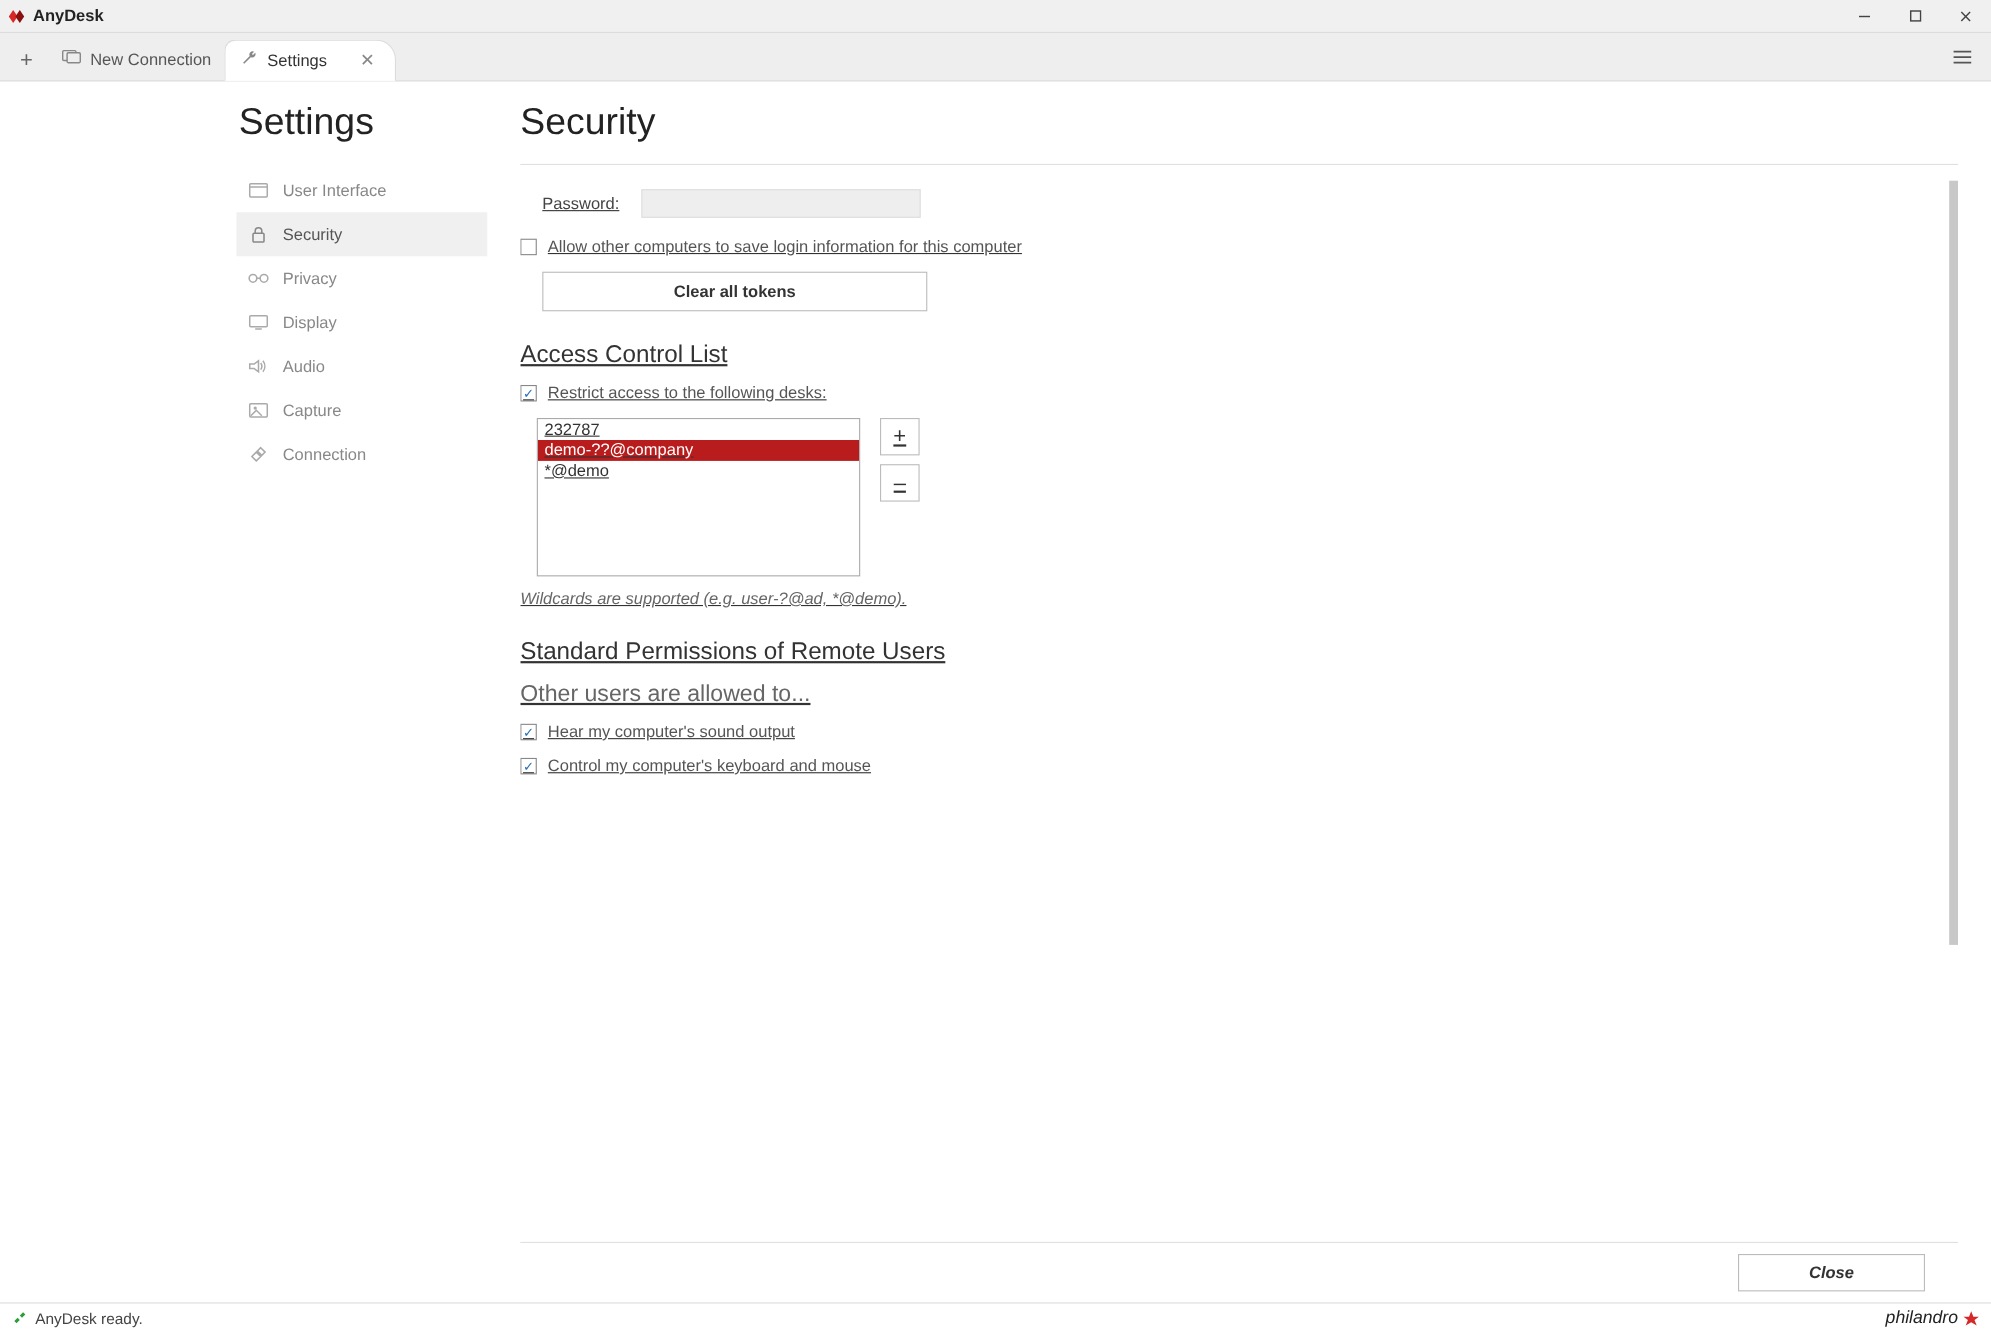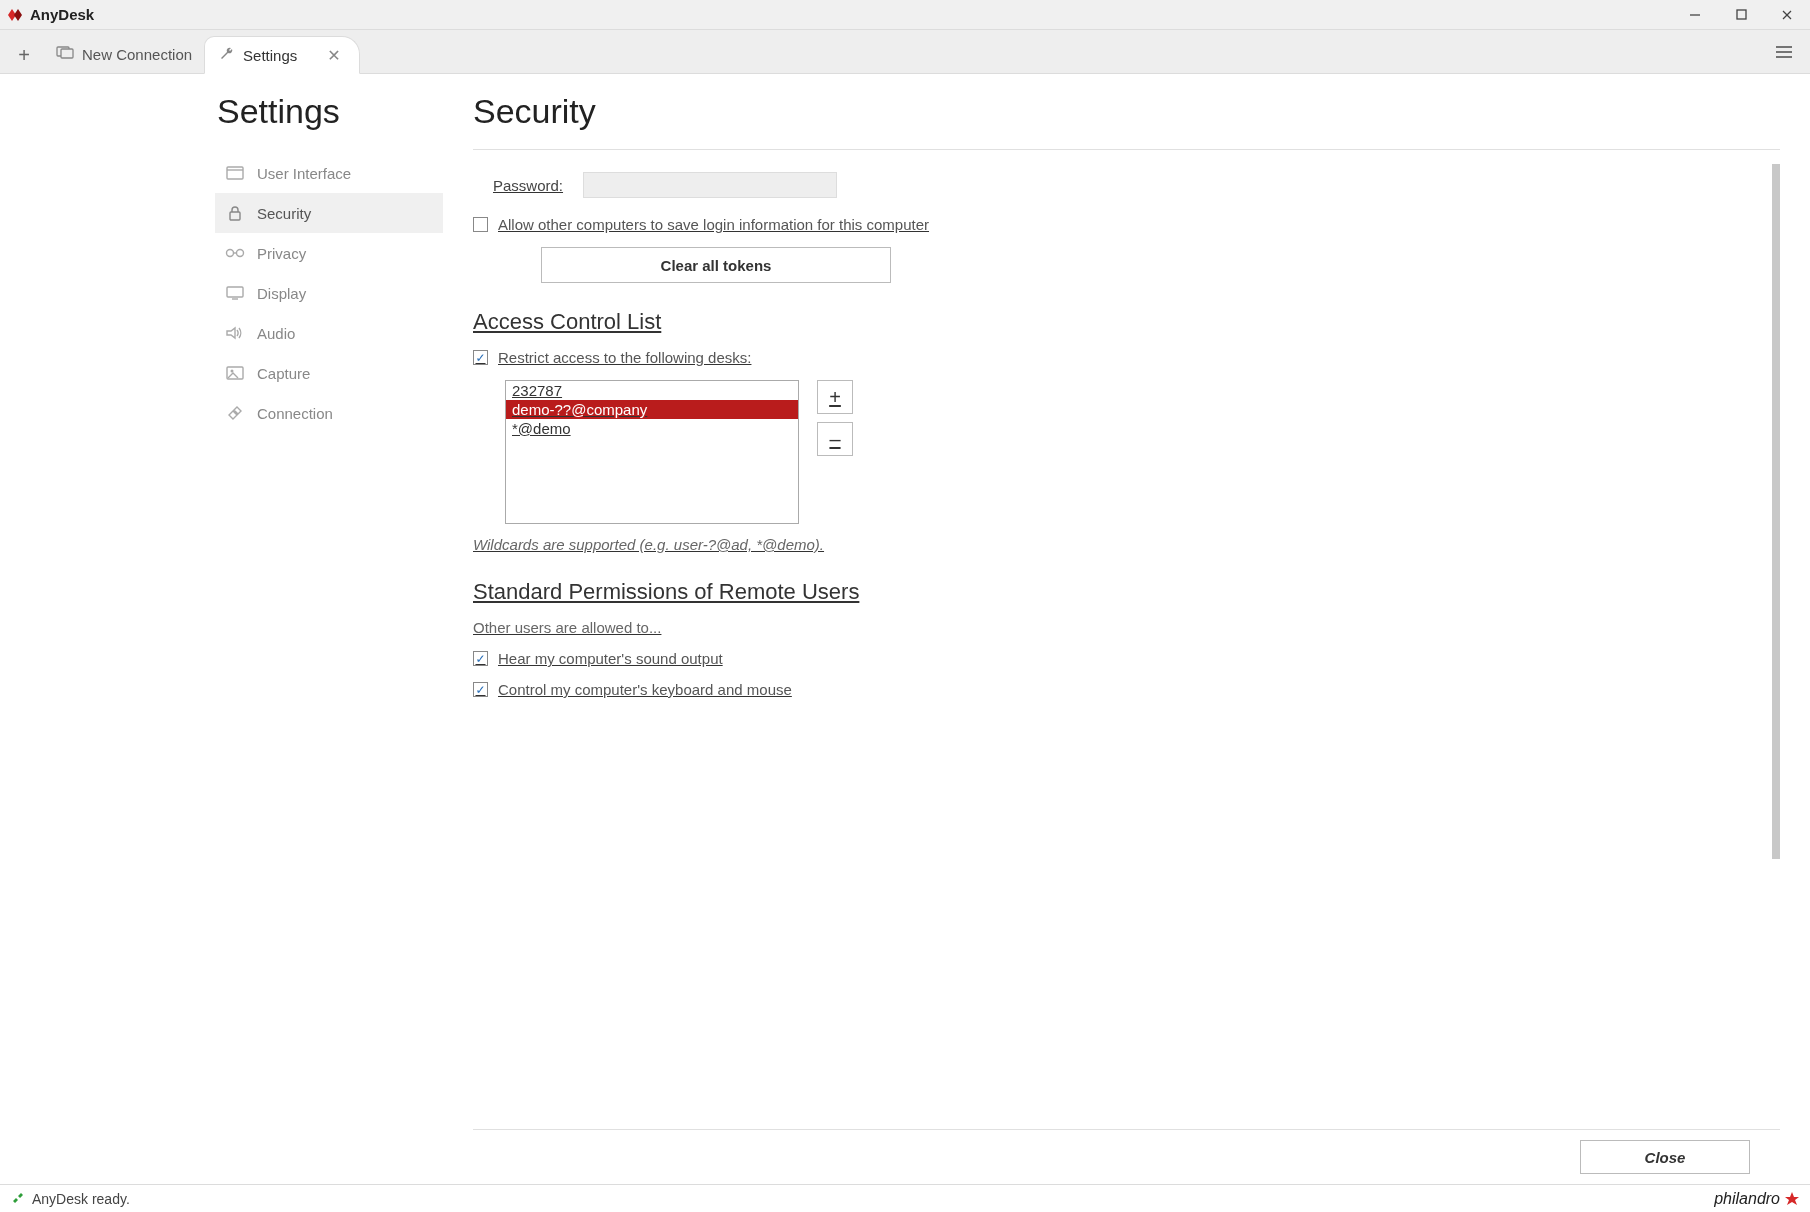--- a/index.html
+++ b/index.html
@@ -176,21 +176,21 @@
   border:1px solid #aaa;
   background:#fff;
   overflow:hidden;
 }
 .acl-item {
   padding: 1px 6px; font-size:15px; color:#333; cursor:pointer;
 }
 .acl-item.selected { background:#b91c1c; color:#fff; }
 .acl-btns { display:flex; flex-direction:column; gap:8px; }
 .hint { font-style: italic; color:#666; margin-top:12px; font-size:15px; }
-.subtext { color:#666; margin: 8px 0 14px 0; font-size:15px; }
+.subtext { color:#666; margin: 8px 0 14px 0; font-size:21px; }
 .bottom-bar {
   border-top:1px solid #e0e0e0;
   padding: 10px 30px 10px 0;
   display:flex; justify-content:flex-end;
 }
 .close-btn {
   width: 170px; height: 34px;
   border:1px solid #bbb; background:#fff;
   font-weight:600; color:#333; cursor:pointer;
   display:flex; align-items:center; justify-content:center;
@@ -345,33 +345,33 @@
         <label>Password:</label>
         <div class="pwd-input"></div>
       </div>
 
       <div class="checkbox-line">
         <span class="chk"></span>
         <span>Allow other computers to save login information for this computer</span>
       </div>
 
       <div style="margin-left:20px;">
-        <div class="btn-outline" style="width:350px;margin-left:48px;">
+        <div class="btn-outline" style="width:350px;">
           <span>Clear all tokens</span>
         </div>
       </div>
 
       <h2 class="section">Access Control List</h2>
 
       <div class="checkbox-line">
         <span class="chk checked"></span>
         <span>Restrict access to the following desks:</span>
       </div>
 
-      <div class="acl-wrap" style="margin-left:32px;">
+      <div class="acl-wrap" style="margin-left:15px;">
         <div class="acl-list">
           <div class="acl-item">232787</div>
           <div class="acl-item selected">demo-??@company</div>
           <div class="acl-item">*@demo</div>
         </div>
         <div class="acl-btns">
           <div class="btn-outline small">
               <span>+</span>
             </div>
           <div class="btn-outline small">

